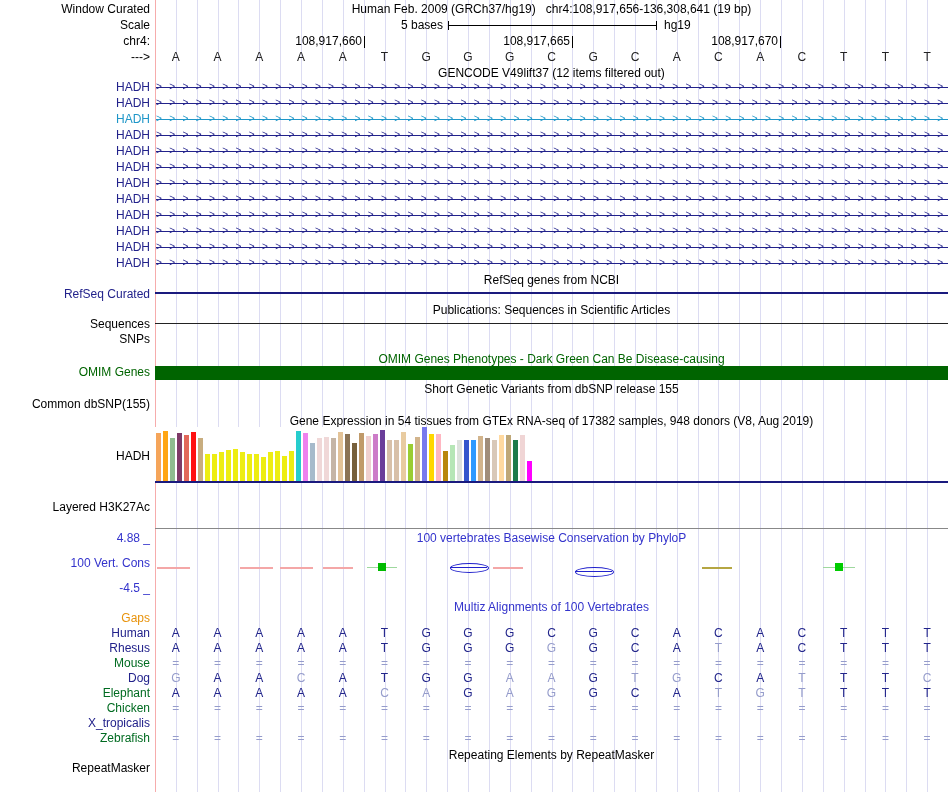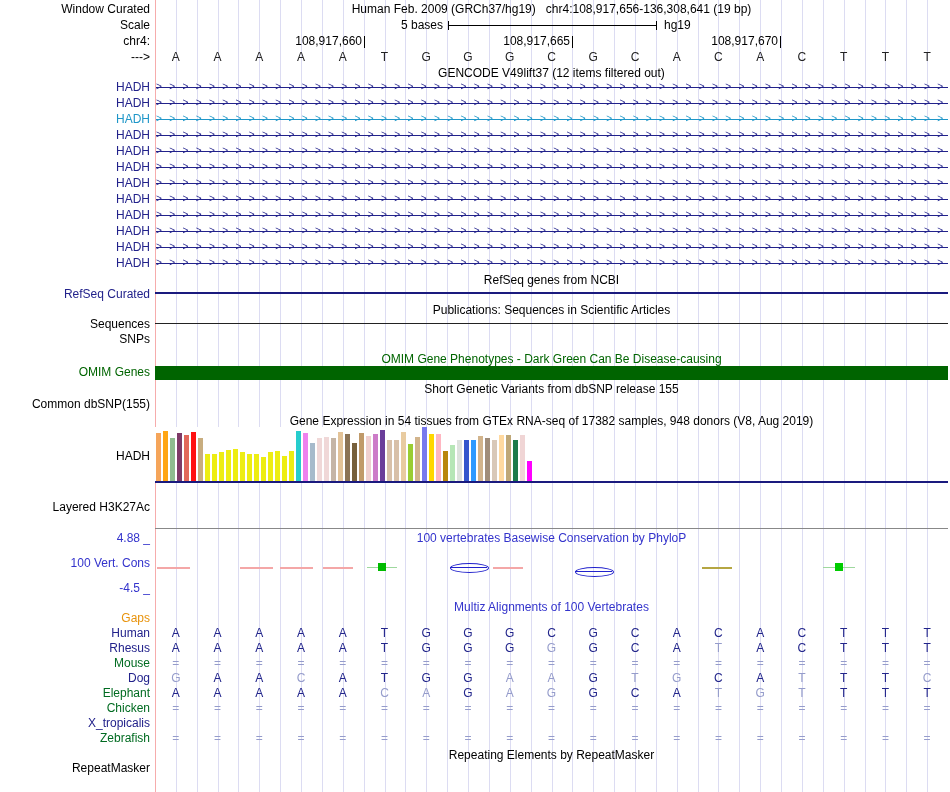--- a/index.html
+++ b/index.html
@@ -42,21 +42,21 @@
   <div class="tickv" style="left:448px;top:21px;height:9px"></div>
   <div class="tickv" style="left:656px;top:21px;height:9px"></div>
   <div class="num" style="top:18px;left:664px">hg19</div>
 
   <div class="lbl" style="top:34px">chr4:</div>
   <div class="lbl" style="top:50px">---&gt;</div>
 
   <div class="ttl" style="top:66px">GENCODE V49lift37 (12 items filtered out)</div>
   <div class="ttl" style="top:273px">RefSeq genes from NCBI</div>
   <div class="ttl" style="top:303px">Publications: Sequences in Scientific Articles</div>
-  <div class="ttl dgrn" style="top:352px">OMIM Gene Phenotypes - Dark Green Can Be Disease-causing</div>
+  <div class="ttl dgrn" style="top:352px">OMIM Genes Phenotypes - Dark Green Can Be Disease-causing</div>
   <div class="ttl" style="top:382px">Short Genetic Variants from dbSNP release 155</div>
   <div class="ttl" style="top:414px">Gene Expression in 54 tissues from GTEx RNA-seq of 17382 samples, 948 donors (V8, Aug 2019)</div>
   <div class="ttl blu" style="top:531px">100 vertebrates Basewise Conservation by PhyloP</div>
   <div class="ttl blu" style="top:600px">Multiz Alignments of 100 Vertebrates</div>
   <div class="ttl" style="top:748px">Repeating Elements by RepeatMasker</div>
 
   <div class="lbl navy" style="top:287px">RefSeq Curated</div>
   <div class="lbl" style="top:317px">Sequences</div>
   <div class="lbl" style="top:332px">SNPs</div>
   <div class="lbl dgrn" style="top:365px">OMIM Genes</div>

